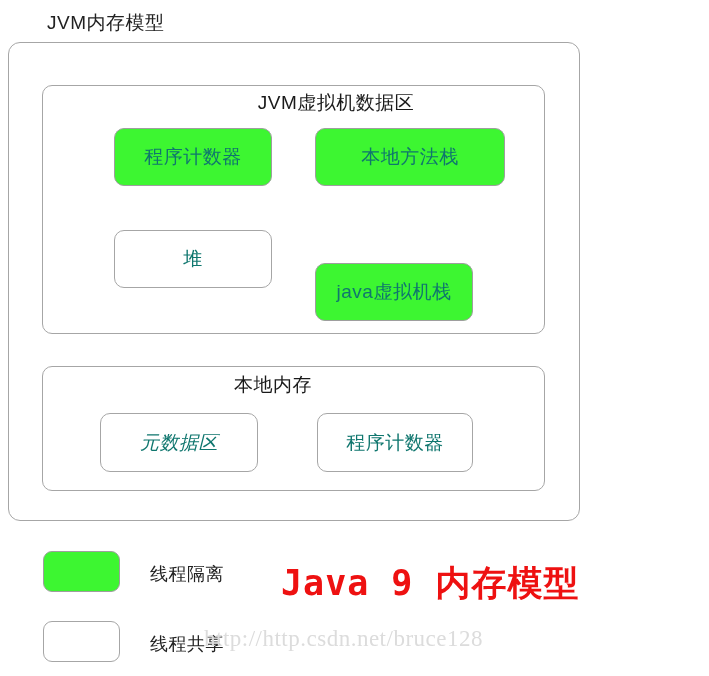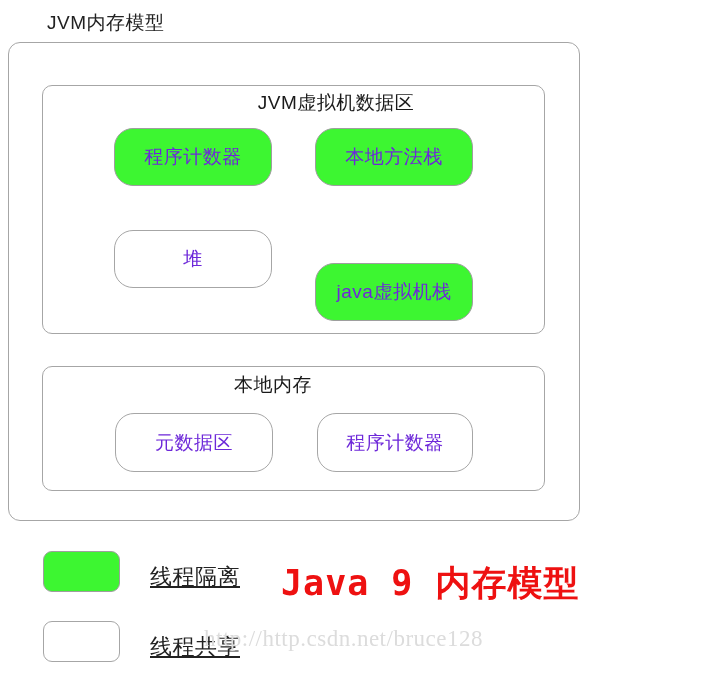--- a/index.html
+++ b/index.html
@@ -21,27 +21,27 @@
     position: absolute;
     box-sizing: border-box;
     border: 1px solid #a6a6a6;
     border-radius: 10px;
     background: #ffffff;
   }
   .node {
     position: absolute;
     box-sizing: border-box;
     border: 1px solid #a6a6a6;
-    border-radius: 19px;
+    border-radius: 10px;
     background: #ffffff;
     display: flex;
     align-items: center;
     justify-content: center;
     font-size: 19px;
-    color: #6d28d9;
+    color: #0f766e;
     letter-spacing: 0.5px;
   }
   .node.green {
     background: #3df631;
     border-color: #9e9e9e;
   }
 
   
   #outer-frame {
     left: 8px;
@@ -86,25 +86,25 @@
     margin-left: 24px;
   }
   #native-title {
     left: 42px;
     top: 372px;
     width: 462px;
   }
 
   
   #node-pc      { left: 114px; top: 128px; width: 158px; height: 58px; }
-  #node-native-stack { left: 315px; top: 128px; width: 158px; height: 58px; text-align: right; }
+  #node-native-stack { left: 315px; top: 128px; width: 190px; height: 58px; text-align: right; }
   #node-heap    { left: 114px; top: 230px; width: 158px; height: 58px; }
   #node-jvm-stack { left: 315px; top: 230px; width: 158px; height: 58px; margin-top: 33px; }
 
-  #node-metaspace { left: 115px; top: 413px; width: 158px; height: 59px; }
+  #node-metaspace { left: 100px; top: 413px; width: 158px; height: 59px; font-style: italic; }
   #node-direct    { left: 317px; top: 413px; width: 156px; height: 59px; }
 
   
   .legend-swatch {
     position: absolute;
     box-sizing: border-box;
     width: 77px;
     height: 41px;
     border: 1px solid #a6a6a6;
     border-radius: 9px;
@@ -115,24 +115,23 @@
     top: 551px;
     background: #3df631;
     border-color: #9e9e9e;
   }
   #legend-swatch-shared {
     left: 43px;
     top: 621px;
   }
   .legend-label {
     position: absolute;
-    font-size: 22px;
+    font-size: 18px;
     color: #222222;
     letter-spacing: 0.5px;
-    text-decoration: underline;
   }
   #legend-label-isolated { left: 150px; top: 562px; }
   #legend-label-shared   { left: 150px; top: 632px; }
 
   
   #model-title {
     position: absolute;
     left: 281px;
     top: 560px;
     font-size: 35px;

